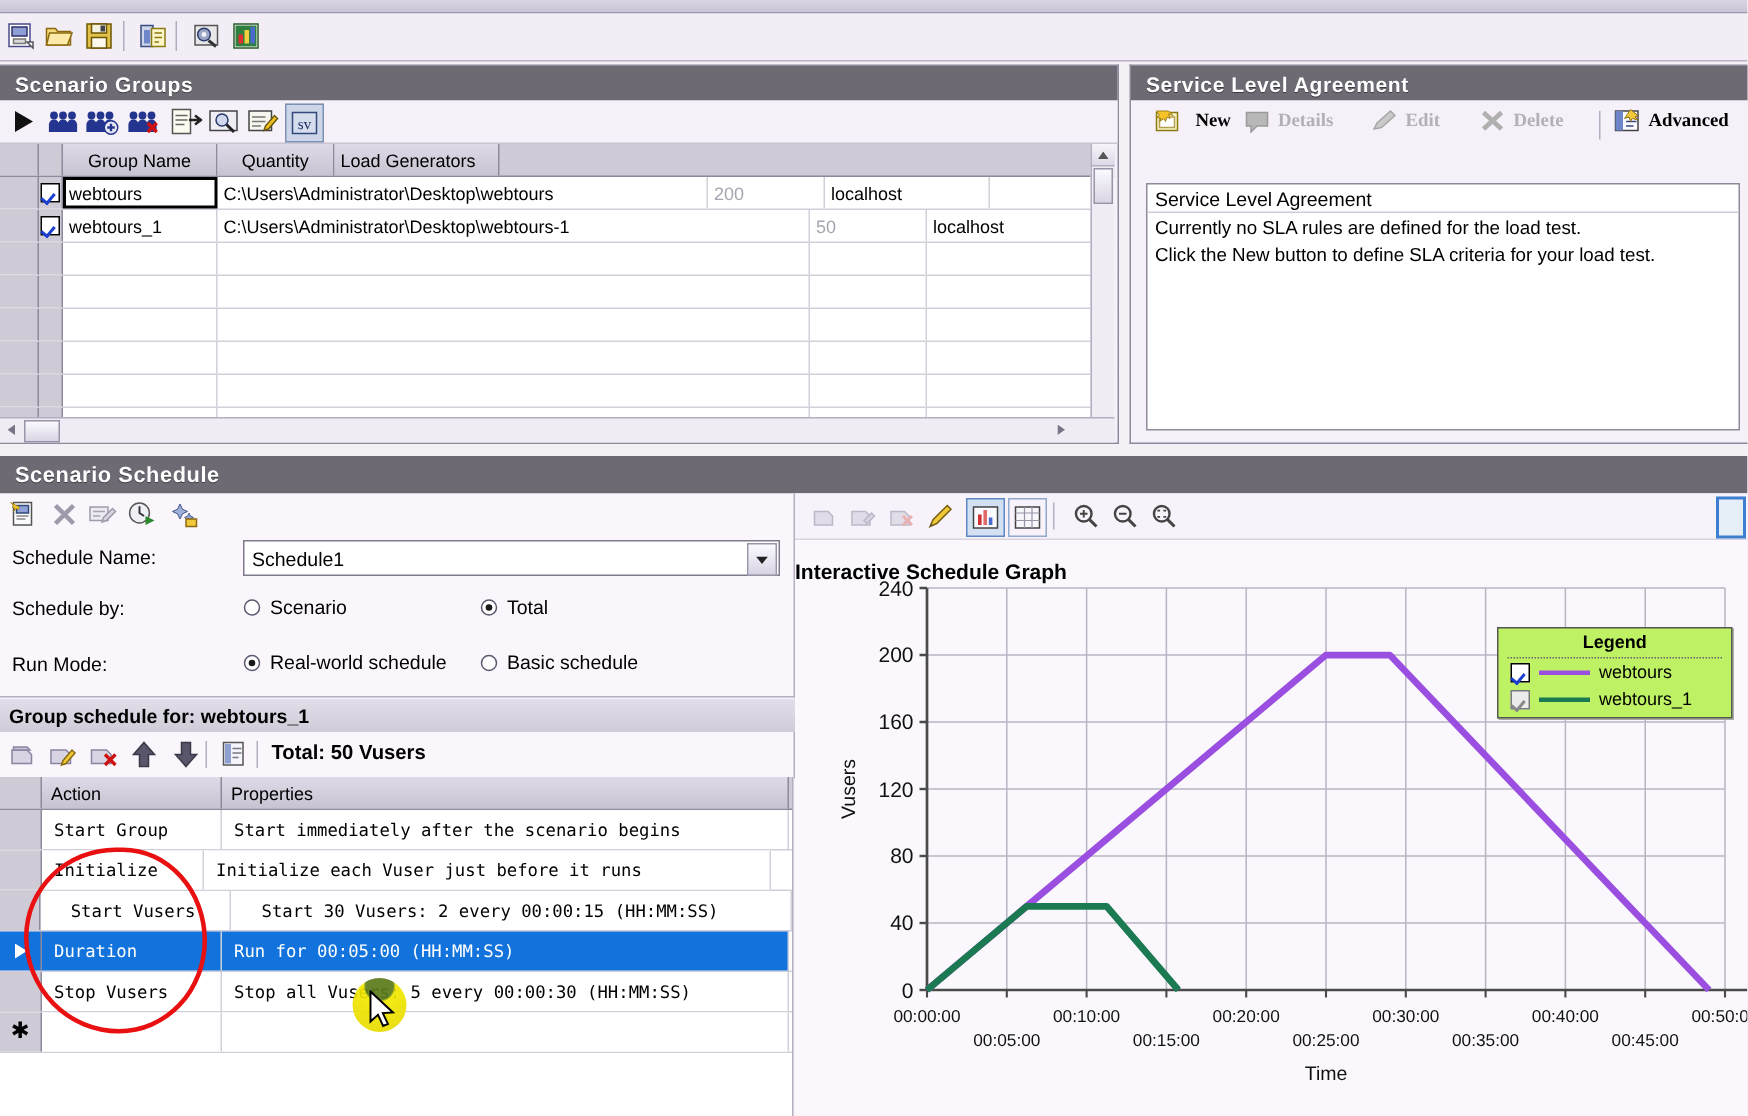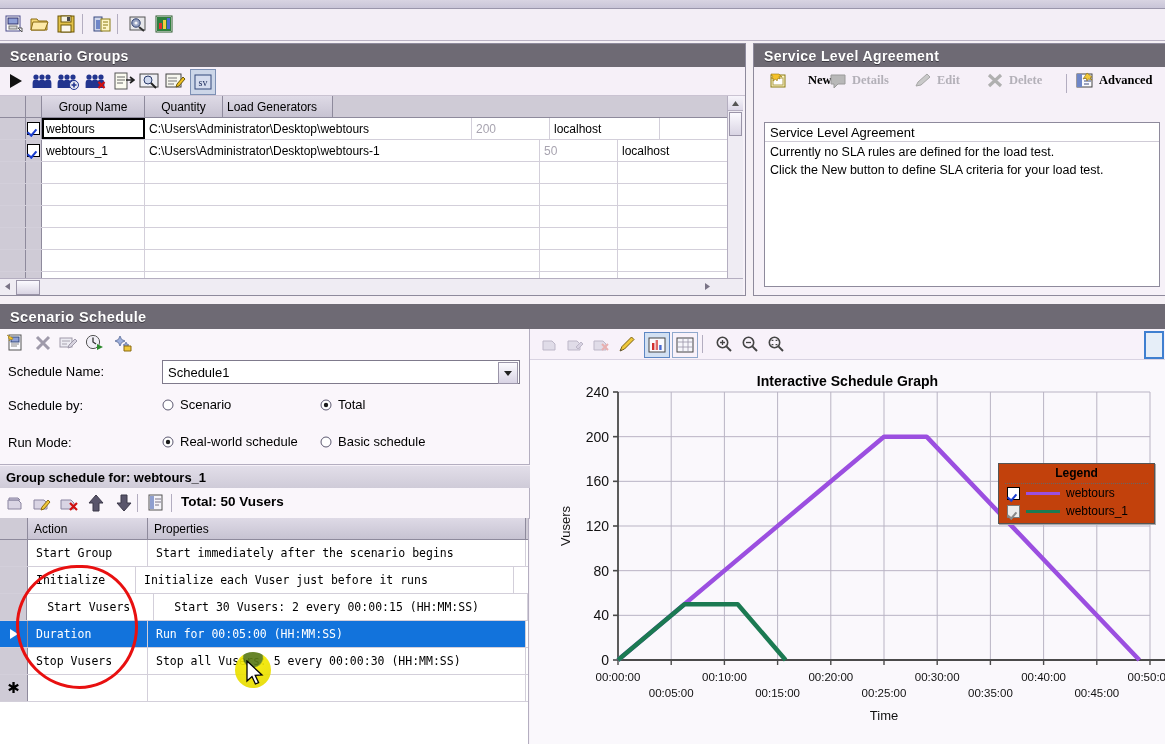--- a/index.html
+++ b/index.html
@@ -52,22 +52,22 @@
   .cbox.gray:after{border-color:#888;}
 
   
   .vscroll{position:absolute;right:0;top:0;width:15px;background:#efecf3;
     border-left:1px solid #b4aec0;}
   .hscroll{position:absolute;left:0;bottom:0;height:15px;background:#efecf3;
     border-top:1px solid #b4aec0;}
   .sbthumb{background:linear-gradient(#fbfaff,#d9d4e3);border:1px solid #9a94a8;}
 
   .mono{font-family:"DejaVu Sans Mono","Liberation Mono",monospace;font-size:11.5px;}
-  .legendbox{position:absolute;background:#c2410c;border:1px solid #555;
-    box-shadow:1px 1px 0 #aaa;margin-top:45px;}
+  .legendbox{position:absolute;background:#bef264;border:1px solid #555;
+    box-shadow:1px 1px 0 #aaa;}
   .legend-title{font-weight:bold;font-size:12px;text-align:center;
     padding:2px 0 3px;border-bottom:1px dotted #666;margin:0 6px;}
   .legend-row{display:flex;align-items:center;gap:6px;padding:2px 8px;font-size:12px;}
   .legend-line{width:34px;height:0;border-top:3px solid #000;}
 
   .redcircle{position:absolute;border:3px solid #e81010;border-radius:46%;
     pointer-events:none;}
   .cursorhl{position:absolute;border-radius:50%;
     background:radial-gradient(circle at 50% 38%, #f2e800 62%, #cfc800 100%);
     opacity:.92;}
@@ -323,21 +323,21 @@
             <path d="M0 0 L0 7 L5 3.5 Z" fill="#7a7486"></path>
           </svg>
       </div>
     </div>
   </div>
 
   <div class="panel" style="left:753px;top:43px;width:412px;height:251px;border-right:none;">
     <div class="panel-title">Service Level Agreement</div>
 
     <div class="ptool" style="height:33px;border-bottom:none;background:#f6f0f8">
-      <div style="position:absolute;left:15px;top:5px;display:flex;align-items:center;gap:21px">
+      <div style="position:absolute;left:15px;top:5px;display:flex;align-items:center;gap:10px">
         <svg width="18" height="17" viewBox="0 0 18 17">
           <rect x="2" y="3" width="14" height="12" fill="#fdf6c8" stroke="#8a7a12"></rect>
           <rect x="4" y="6" width="10" height="7" fill="#fff" stroke="#b0a050"></rect>
           <path d="M2 2l2 3-2 1 3 1-1 2 3-2 1 2 1-3 2 1-1-3 3 1-3-3z" fill="#f5c22a" stroke="#9a7a10" stroke-width=".6"></path>
         </svg>
         <span style="font-family:'Liberation Serif',serif;font-weight:bold;font-size:12.5px">New</span>
       </div>
       <div style="position:absolute;left:75px;top:5px;display:flex;align-items:center;gap:5px">
         <svg width="18" height="17" viewBox="0 0 18 17">
           <path d="M2 3h14v9H9l-4 4v-4H2z" fill="#b8b8b8" stroke="#9a9a9a"></path>
@@ -624,21 +624,21 @@
         <svg width="18" height="18" viewBox="0 0 18 18">
           <circle cx="7.5" cy="7.5" r="5.2" fill="none" stroke="#444" stroke-width="1.6"></circle>
           <path d="M11.4 11.4L16 16" stroke="#444" stroke-width="2"></path>
           <path d="M4.6 5.4h1.8M4.6 9.6h1.8M8.6 5.4h1.8M8.6 9.6h1.8" stroke="#444" stroke-width="1.1"></path>
         </svg>
       </div>
       <div style="position:absolute;right:1px;top:2px;width:16px;height:24px;
                   background:#e6eef8;border:2px solid #3f7fd0"></div>
     </div>
 
-    <div style="position:absolute;left:0;top:44px;width:635px;text-align:center;
+    <div style="position:absolute;left:0;top:44px;width:635px;
                 font-size:14px;font-weight:bold;">Interactive Schedule Graph</div>
 
     <svg id="chart-svg" width="635" height="360" viewBox="0 0 635 360" style="position:absolute;left:0;top:55px">
         <line x1="88" y1="231.33333333333334" x2="620" y2="231.33333333333334" stroke="#b9b4c4" stroke-width="1"></line>
         <line x1="88" y1="186.66666666666669" x2="620" y2="186.66666666666669" stroke="#b9b4c4" stroke-width="1"></line>
         <line x1="88" y1="142" x2="620" y2="142" stroke="#b9b4c4" stroke-width="1"></line>
         <line x1="88" y1="97.33333333333334" x2="620" y2="97.33333333333334" stroke="#b9b4c4" stroke-width="1"></line>
         <line x1="88" y1="52.66666666666666" x2="620" y2="52.66666666666666" stroke="#b9b4c4" stroke-width="1"></line>
         <line x1="88" y1="8" x2="620" y2="8" stroke="#b9b4c4" stroke-width="1"></line>
         <line x1="141.2" y1="8" x2="141.2" y2="276" stroke="#b9b4c4" stroke-width="1"></line>

